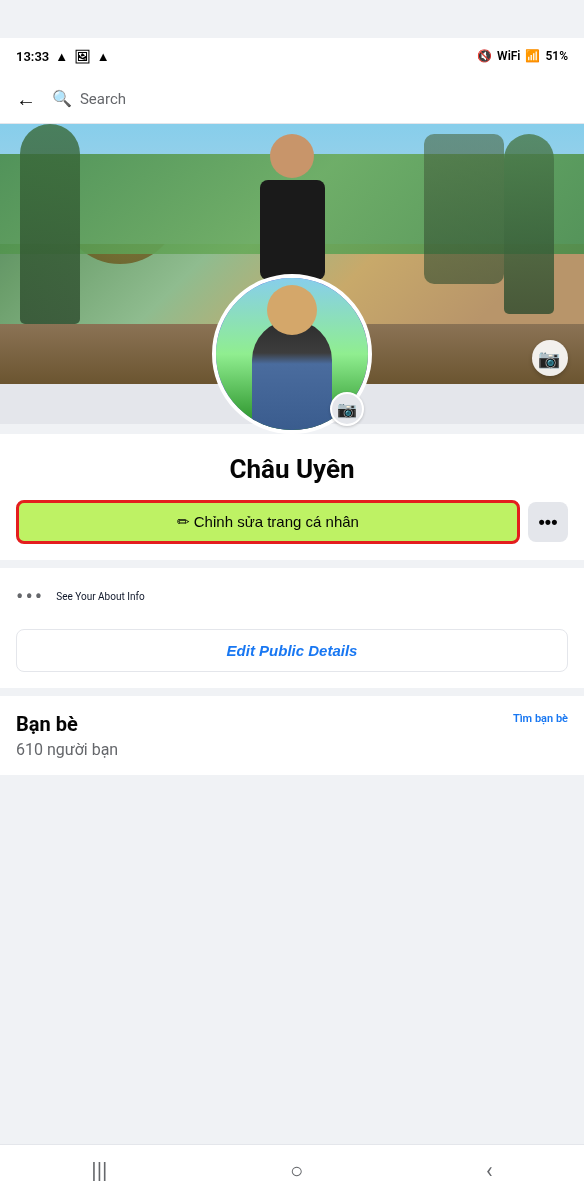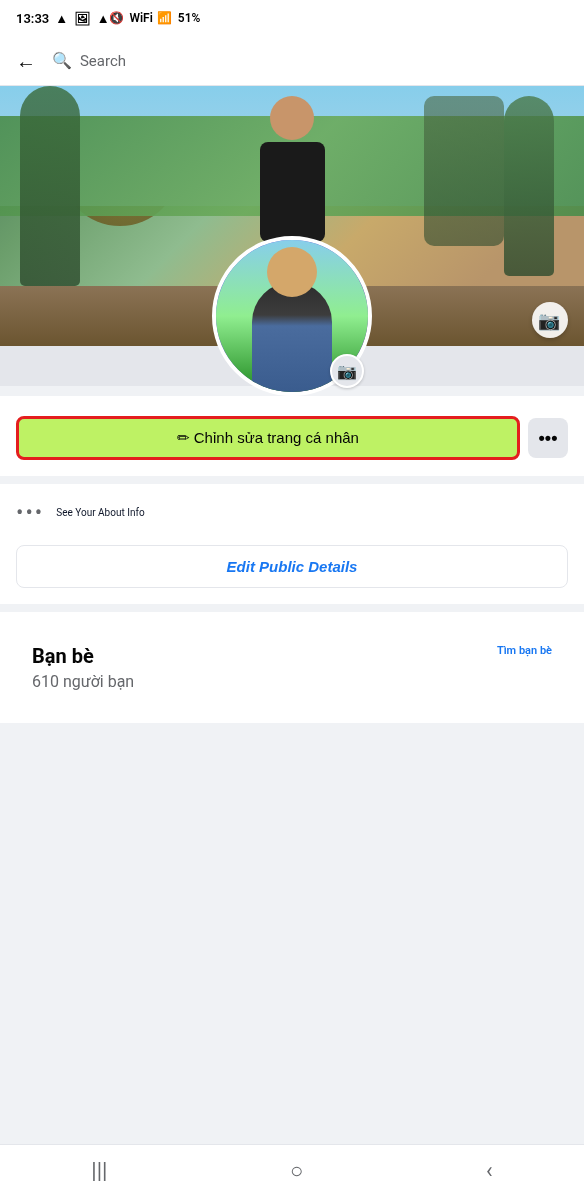--- a/index.html
+++ b/index.html
@@ -9,23 +9,25 @@
       min-height: 1200px;
       background: #f0f2f5;
       font-family: -apple-system, BlinkMacSystemFont, 'Segoe UI', Roboto, sans-serif;
       overflow-x: hidden;
     }
 
     
     .status-bar {
       background: #fff;
       display: flex;
+      justify-content: space-between;
       align-items: center;
       padding: 8px 16px;
       height: 36px;
+      margin-top: 38px;
     }
     .status-left {
       font-size: 13px;
       font-weight: 600;
       color: #000;
       display: flex;
       align-items: center;
       gap: 6px;
     }
     .status-right {
@@ -289,21 +291,21 @@
       cursor: pointer;
       text-align: center;
       margin-top: 8px;
       font-style: italic;
     }
 
     
     .friends-section {
       background: #fff;
       margin-top: 8px;
-      padding: 32px;
+      padding: 16px;
     }
 
     .friends-header {
       display: flex;
       justify-content: space-between;
       align-items: flex-start;
       margin-bottom: 4px;
     }
 
     .friends-title {
@@ -470,20 +472,21 @@
     <div class="profile-pic">
       <div class="profile-pic-inner">
         <div class="profile-person"></div>
       </div>
     </div>
     <div class="profile-camera-btn">📷</div>
   </div>
 </div>
 
 <div class="profile-info">
+  <h1 class="profile-name">Châu Uyên</h1>
 
   <div class="action-buttons">
     <button class="btn-edit-profile">✏ Chỉnh sửa trang cá nhân</button>
     <button class="btn-more">•••</button>
   </div>
 </div>
 
 <div class="about-section">
   <div class="about-row">
     <span class="about-dots">•••</span>

